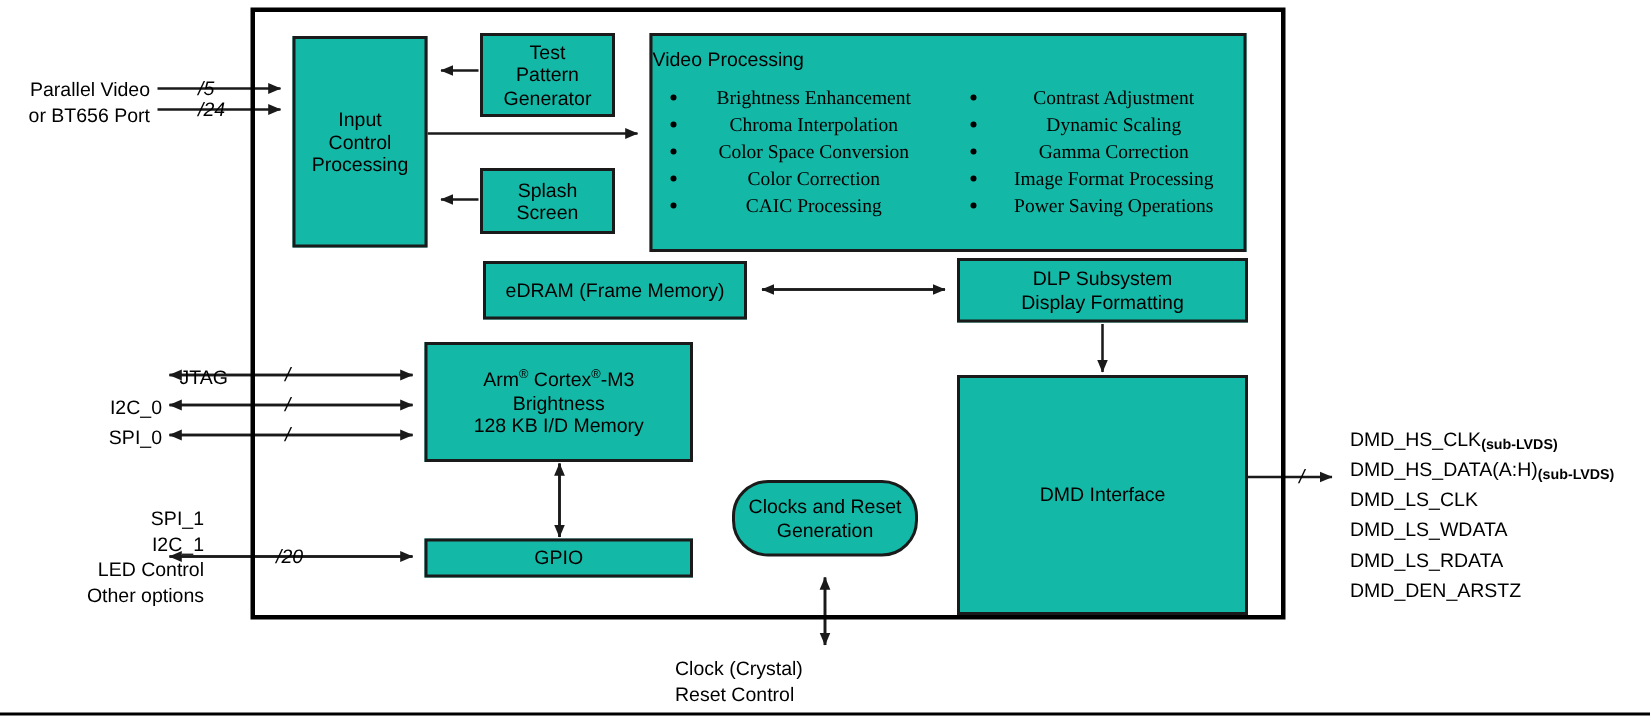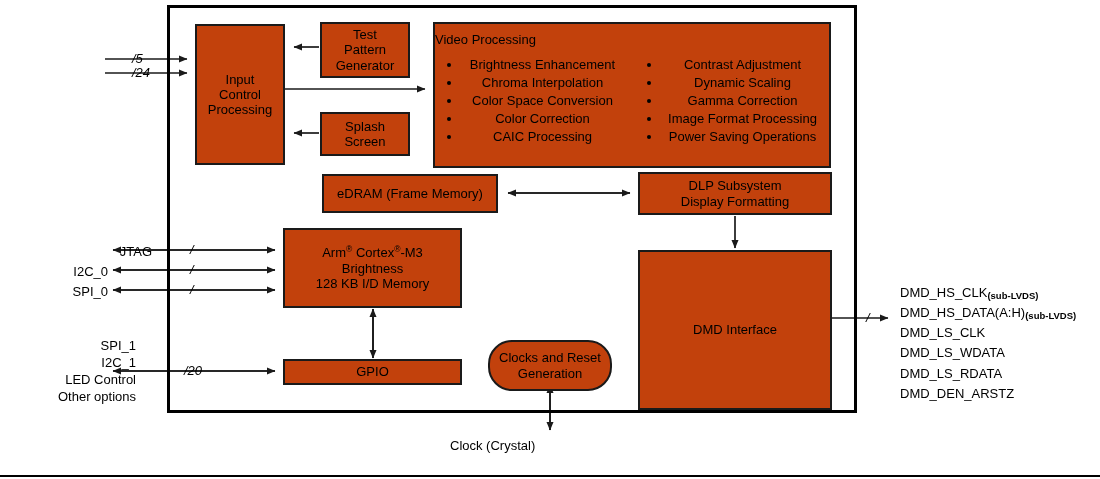--- a/index.html
+++ b/index.html
@@ -4,28 +4,28 @@
 <style>
   html,body{margin:0;padding:0;background:#ffffff;}
   body{
     width:1100px;height:479px;position:relative;overflow:hidden;
     font-family:"Liberation Sans","DejaVu Sans",sans-serif;
     color:#000;
   }
   #stage{position:absolute;left:0;top:0;width:1100px;height:479px;}
   svg.layer{position:absolute;left:0;top:0;width:1100px;height:479px;pointer-events:none;}
 
-  .blk{position:absolute;border:2px solid #1a1a1a;background:#c2410c;
+  .blk{position:absolute;border:2px solid #1a1a1a;background:#14b8a6;
        display:flex;align-items:center;justify-content:center;
        text-align:center;line-height:1.18;font-size:13px;box-sizing:border-box;}
   .blk .inner{padding:0 4px;}
   .outer{position:absolute;border:3px solid #000;background:transparent;box-sizing:border-box;}
 
   .vp-title{position:absolute;width:100%;text-align:left;top:8px;left:0;font-size:13px;}
-  .vp-cols{position:absolute;top:32px;left:8px;right:6px;display:flex;gap:20px;}
+  .vp-cols{position:absolute;top:32px;left:8px;right:6px;display:flex;gap:20px;font-family:Liberation Serif, serif;}
   .vp-col{flex:1;}
   .vp-col ul{list-style:none;margin:0;padding:0;}
   .vp-col li{font-size:13px;line-height:1.38;position:relative;padding-left:19px;white-space:nowrap;}
   .vp-col li:before{content:"";position:absolute;left:4px;top:7px;width:4px;height:4px;
                     border-radius:50%;background:#000;}
 
   .lbl{position:absolute;font-size:13px;line-height:1.32;white-space:nowrap;}
   .lbl.r{text-align:right;}
   .lbl.c{text-align:left;}
   .slash{position:absolute;font-size:13px;font-style:italic;white-space:nowrap;}
@@ -153,27 +153,31 @@
 
 
   <div class="blk" style="left:638px;top:250px;width:194px;height:160px;">
     <div class="inner">DMD Interface</div>
   </div>
 
   <div class="blk" style="left:283px;top:359px;width:179px;height:26px;">
     <div class="inner">GPIO</div>
   </div>
 
-  <div class="blk" style="left:488px;top:340px;width:124px;height:51px;border-radius:24px;">
+  <div class="blk" style="left:488px;top:320px;width:124px;height:51px;border-radius:24px;">
     <div class="inner">
       <div>Clocks and Reset</div>
       <div>Generation</div>
     </div>
   </div>
 
+  <div class="lbl r" style="left:0px;top:51px;width:100px;">
+    <div>Parallel Video</div>
+    <div>or BT656 Port</div>
+  </div>
   <div class="slash" style="left:132px;top:51px;">/5</div>
   <div class="slash" style="left:132px;top:65px;">/24</div>
 
   <div class="lbl r" style="left:0px;top:243px;width:108px;margin-left:44px;">JTAG</div>
   <div class="lbl r" style="left:0px;top:263px;width:108px;">I2C_0</div>
   <div class="lbl r" style="left:0px;top:283px;width:108px;">SPI_0</div>
 
   <div class="slash" style="left:190px;top:242px;">/</div>
   <div class="slash" style="left:190px;top:262px;">/</div>
   <div class="slash" style="left:190px;top:282px;">/</div>
@@ -192,16 +196,17 @@
     <div><span>DMD_HS_CLK</span><span class="sub">(sub-LVDS)</span></div>
     <div><span>DMD_HS_DATA(A:H)</span><span class="sub">(sub-LVDS)</span></div>
     <div><span>DMD_LS_CLK</span></div>
     <div><span>DMD_LS_WDATA</span></div>
     <div><span>DMD_LS_RDATA</span></div>
     <div><span>DMD_DEN_ARSTZ</span></div>
   </div>
 
   <div class="lbl c" style="left:450px;top:437px;width:200px;">
     <div>Clock (Crystal)</div>
+    <div>Reset Control</div>
   </div>
 
   <div class="bottom-rule"></div>
 </div>
 
 </body></html>

